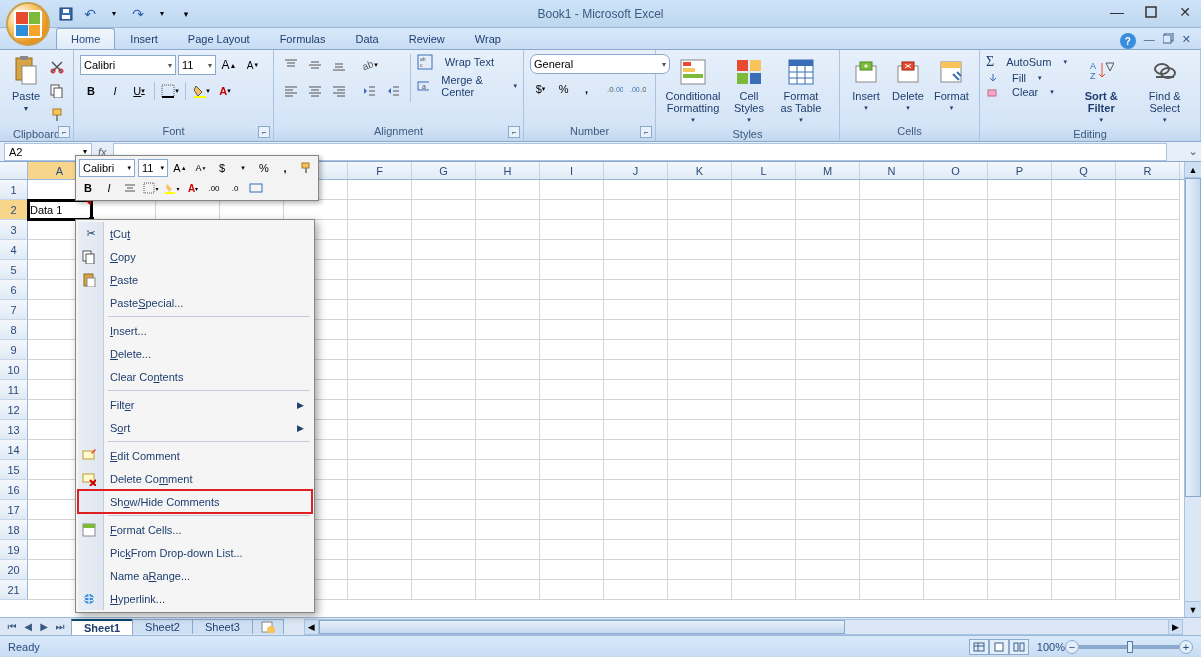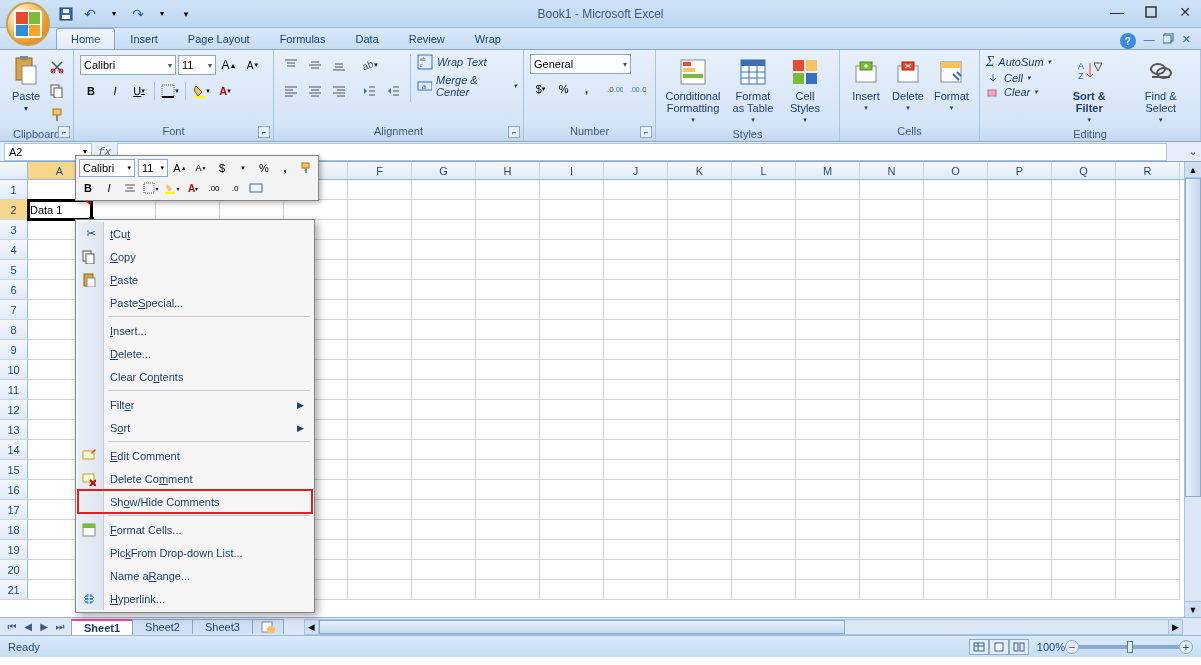--- a/index.html
+++ b/index.html
@@ -30,26 +30,26 @@
 .ribbon { height: 92px; background: linear-gradient(#e7f0fb, #d3e3f6 85%, #c2d7ef); display: flex; border-bottom: 1px solid #8aa9cc; }
 .group { border-right: 1px solid #a9c3e2; padding: 4px 6px; display: flex; flex-direction: column; position: relative; }
 .group-label { text-align: center; color: #3c5a80; font-size: 11px; margin-top: auto; padding-top: 2px; }
 .group-label .launcher { position: absolute; right: 3px; bottom: 3px; width: 12px; height: 12px; border: 1px solid #8aa9cc; font-size: 8px; display: flex; align-items: center; justify-content: center; color: #3c5a80; background: #e8f0fa; cursor: pointer; }
 .big-btn { display: flex; flex-direction: column; align-items: center; gap: 2px; padding: 2px 4px; cursor: pointer; color: #1e3e6e; font-size: 11px; }
 .big-btn .ico { width: 32px; height: 32px; display: flex; align-items: center; justify-content: center; }
 .small-btn { width: 22px; height: 22px; display: inline-flex; align-items: center; justify-content: center; cursor: pointer; border: 1px solid transparent; }
 .combo { height: 20px; border: 1px solid #8aa9cc; background: #fff; display: flex; align-items: center; padding: 0 3px; font-size: 11px; }
 .combo .dd { margin-left: auto; font-size: 8px; color: #555; padding-left: 4px; }
 .row { display: flex; align-items: center; gap: 2px; }
-.sm-txt { font-size: 11px; color: #1e3e6e; cursor: pointer; display: flex; align-items: center; gap: 4px; font-style: italic; }
+.sm-txt { font-size: 11px; color: #1e3e6e; cursor: pointer; display: flex; align-items: center; gap: 12px; }
 
 
 .formula-bar { height: 20px; background: #e5eef9; border-bottom: 1px solid #8aa9cc; display: flex; align-items: center; }
 .namebox { width: 88px; border: 1px solid #a9c3e2; background: #fff; height: 18px; margin-left: 4px; display: flex; align-items: center; padding: 0 4px; font-size: 11px; }
-.fx { padding: 0 6px; color: #666; font-style: italic; font-family: Liberation Mono, monospace; }
+.fx { padding: 0 6px; color: #666; font-style: italic; }
 .fb-input { flex: 1; border: 1px solid #a9c3e2; background: #fff; height: 18px; margin-right: 18px; }
 .fb-expand { width: 16px; text-align: center; color: #555; }
 
 
 .grid-wrap { position: relative; height: 455px; overflow: hidden; background: #fff; }
 .col-headers { display: flex; height: 18px; background: linear-gradient(#f4f8fc, #e0eaf6); border-bottom: 1px solid #9bb8d8; }
 .rownum-corner { width: 28px; border-right: 1px solid #9bb8d8; background: linear-gradient(#f4f8fc, #e0eaf6); }
 .col-h { width: 64px; text-align: center; border-right: 1px solid #c7d5e8; color: #2a4a7a; font-size: 11px; line-height: 18px; }
 .col-h.sel { background: #f7d58a; border-right: 1px solid #d9a544; }
 .rows { overflow: hidden; }
@@ -75,21 +75,21 @@
 .cm-item .arrow { margin-left: auto; margin-right: 8px; font-size: 9px; }
 .cm-item.highlight { outline: 2px solid #e02020; outline-offset: -1px; }
 .cm-sep { height: 1px; background: #c5ccd8; margin: 2px 2px 2px 30px; position: relative; z-index: 1; }
 .cm-item u { text-decoration: underline; }
 
 
 .sheet-bar { height: 18px; background: #dce7f5; display: flex; align-items: center; border-top: 1px solid #9bb8d8; }
 .sheet-nav { display: flex; gap: 0; padding: 0 4px; }
 .sheet-nav span { width: 16px; text-align: center; color: #3c5a80; cursor: pointer; font-size: 10px; }
 .sheet-tab { padding: 1px 12px; background: #fff; border: 1px solid #8aa9cc; border-bottom: none; margin-left: -1px; font-size: 11px; color: #1e3e6e; cursor: pointer; }
-.sheet-tab.active { background: #fff; font-weight: bold; border-top: 2px solid #ec4899; }
+.sheet-tab.active { background: #fff; font-weight: bold; border-top: 2px solid #0c4a6e; }
 .sheet-tab.inactive { background: #cfe0f4; }
 .hscroll { flex: 1; margin: 0 18px 0 20px; height: 16px; background: #dce7f5; border: 1px solid #a9c3e2; position: relative; }
 .hscroll .thumb { position: absolute; left: 14px; top: 0; bottom: 0; width: 60%; background: linear-gradient(#e8f0fb, #c5d8ef); border: 1px solid #8aa9cc; }
 .hscroll .arr { position: absolute; top: 0; bottom: 0; width: 14px; background: #cfe0f4; display: flex; align-items: center; justify-content: center; font-size: 9px; }
 .hscroll .arr.l { left: 0; border-right: 1px solid #a9c3e2; }
 .hscroll .arr.r { right: 0; border-left: 1px solid #a9c3e2; }
 
 
 .status-bar { height: 22px; background: linear-gradient(#d9e9fb, #c7dcf3); display: flex; align-items: center; padding: 0 8px; color: #2a4a7a; font-size: 11px; border-top: 1px solid #9bb8d8; }
 .view-btns { margin-left: auto; display: flex; gap: 0; }
@@ -344,21 +344,21 @@
             </svg>
             <span>Merge &amp; Center</span>
             <span style="font-size:7px;">▾</span>
           </div>
       </div>
     </div>
     <div class="group-label"><span>Alignment</span><span class="launcher">⌐</span></div>
   </div>
 
   <div class="group" style="width:132px;">
-    <div class="combo" style="width:101px;margin-bottom:4px;">
+    <div class="combo" style="width:140px;margin-bottom:4px;border-radius:7px;">
         <span>General</span>
         <span class="dd">▾</span>
       </div>
     <div class="row">
       <span class="small-btn">
           <span>$</span>
           <span style="font-size:7px;">▾</span>
         </span>
       <span class="small-btn">%</span>
       <span class="small-btn" style="font-weight:bold;">,</span>
@@ -386,44 +386,44 @@
             <svg width="28" height="28">
               <rect x="2" y="2" width="24" height="24" fill="#fff" stroke="#888"></rect>
               <rect x="4" y="4" width="8" height="4" fill="#e74a2f"></rect>
               <rect x="4" y="10" width="12" height="4" fill="#f7c35a"></rect>
               <rect x="4" y="16" width="20" height="4" fill="#7cbb3a"></rect>
             </svg>
           </span>
         <span style="text-align:center;line-height:1.1;">Conditional Formatting</span>
           <span style="font-size:7px;">▾</span>
       </div>
+      <div class="big-btn" style="width:46px;">
+        <span class="ico">
+            <svg width="28" height="28">
+              <rect x="2" y="2" width="11" height="11" fill="#e74a2f"></rect>
+              <rect x="15" y="2" width="11" height="11" fill="#f7c35a"></rect>
+              <rect x="2" y="15" width="11" height="11" fill="#7cbb3a"></rect>
+              <rect x="15" y="15" width="11" height="11" fill="#3a6fb7"></rect>
+            </svg>
+          </span>
+        <span style="text-align:center;line-height:1.1;">Cell Styles</span>
+          <span style="font-size:7px;">▾</span>
+      </div>
       <div class="big-btn" style="width:54px;">
         <span class="ico">
             <svg width="28" height="28">
               <rect x="2" y="2" width="24" height="24" fill="#fff" stroke="#3a6fb7"></rect>
               <rect x="2" y="2" width="24" height="6" fill="#3a6fb7"></rect>
               <line x1="10" y1="2" x2="10" y2="26" stroke="#3a6fb7"></line>
               <line x1="18" y1="2" x2="18" y2="26" stroke="#3a6fb7"></line>
               <line x1="2" y1="14" x2="26" y2="14" stroke="#3a6fb7"></line>
               <line x1="2" y1="20" x2="26" y2="20" stroke="#3a6fb7"></line>
             </svg>
           </span>
         <span style="text-align:center;line-height:1.1;">Format as Table</span>
-          <span style="font-size:7px;">▾</span>
-      </div>
-      <div class="big-btn" style="width:46px;">
-        <span class="ico">
-            <svg width="28" height="28">
-              <rect x="2" y="2" width="11" height="11" fill="#e74a2f"></rect>
-              <rect x="15" y="2" width="11" height="11" fill="#f7c35a"></rect>
-              <rect x="2" y="15" width="11" height="11" fill="#7cbb3a"></rect>
-              <rect x="15" y="15" width="11" height="11" fill="#3a6fb7"></rect>
-            </svg>
-          </span>
-        <span style="text-align:center;line-height:1.1;">Cell Styles</span>
           <span style="font-size:7px;">▾</span>
       </div>
     </div>
     <div class="group-label"><span>Styles</span></div>
   </div>
 
   <div class="group" style="width:140px;">
     <div style="display:flex;gap:2px;">
       <div class="big-btn">
         <span class="ico">
@@ -469,21 +469,21 @@
       <div style="display:flex;flex-direction:column;gap:2px;">
         <div class="sm-txt">
             <span style="font-family:serif;font-size:14px;">Σ</span>
             <span>AutoSum</span>
             <span style="font-size:7px;">▾</span>
           </div>
         <div class="sm-txt">
             <svg width="14" height="12">
               <path d="M7 2 L7 9 M4 6 L7 9 L10 6" fill="none" stroke="#3a6fb7"></path>
             </svg>
-            <span>Cell</span>
+            <span>Fill</span>
             <span style="font-size:7px;">▾</span>
           </div>
         <div class="sm-txt">
             <svg width="14" height="12">
               <rect x="2" y="4" width="8" height="6" fill="#f7a8c8" stroke="#c06a8a"></rect>
             </svg>
             <span>Clear</span>
             <span style="font-size:7px;">▾</span>
           </div>
       </div>

